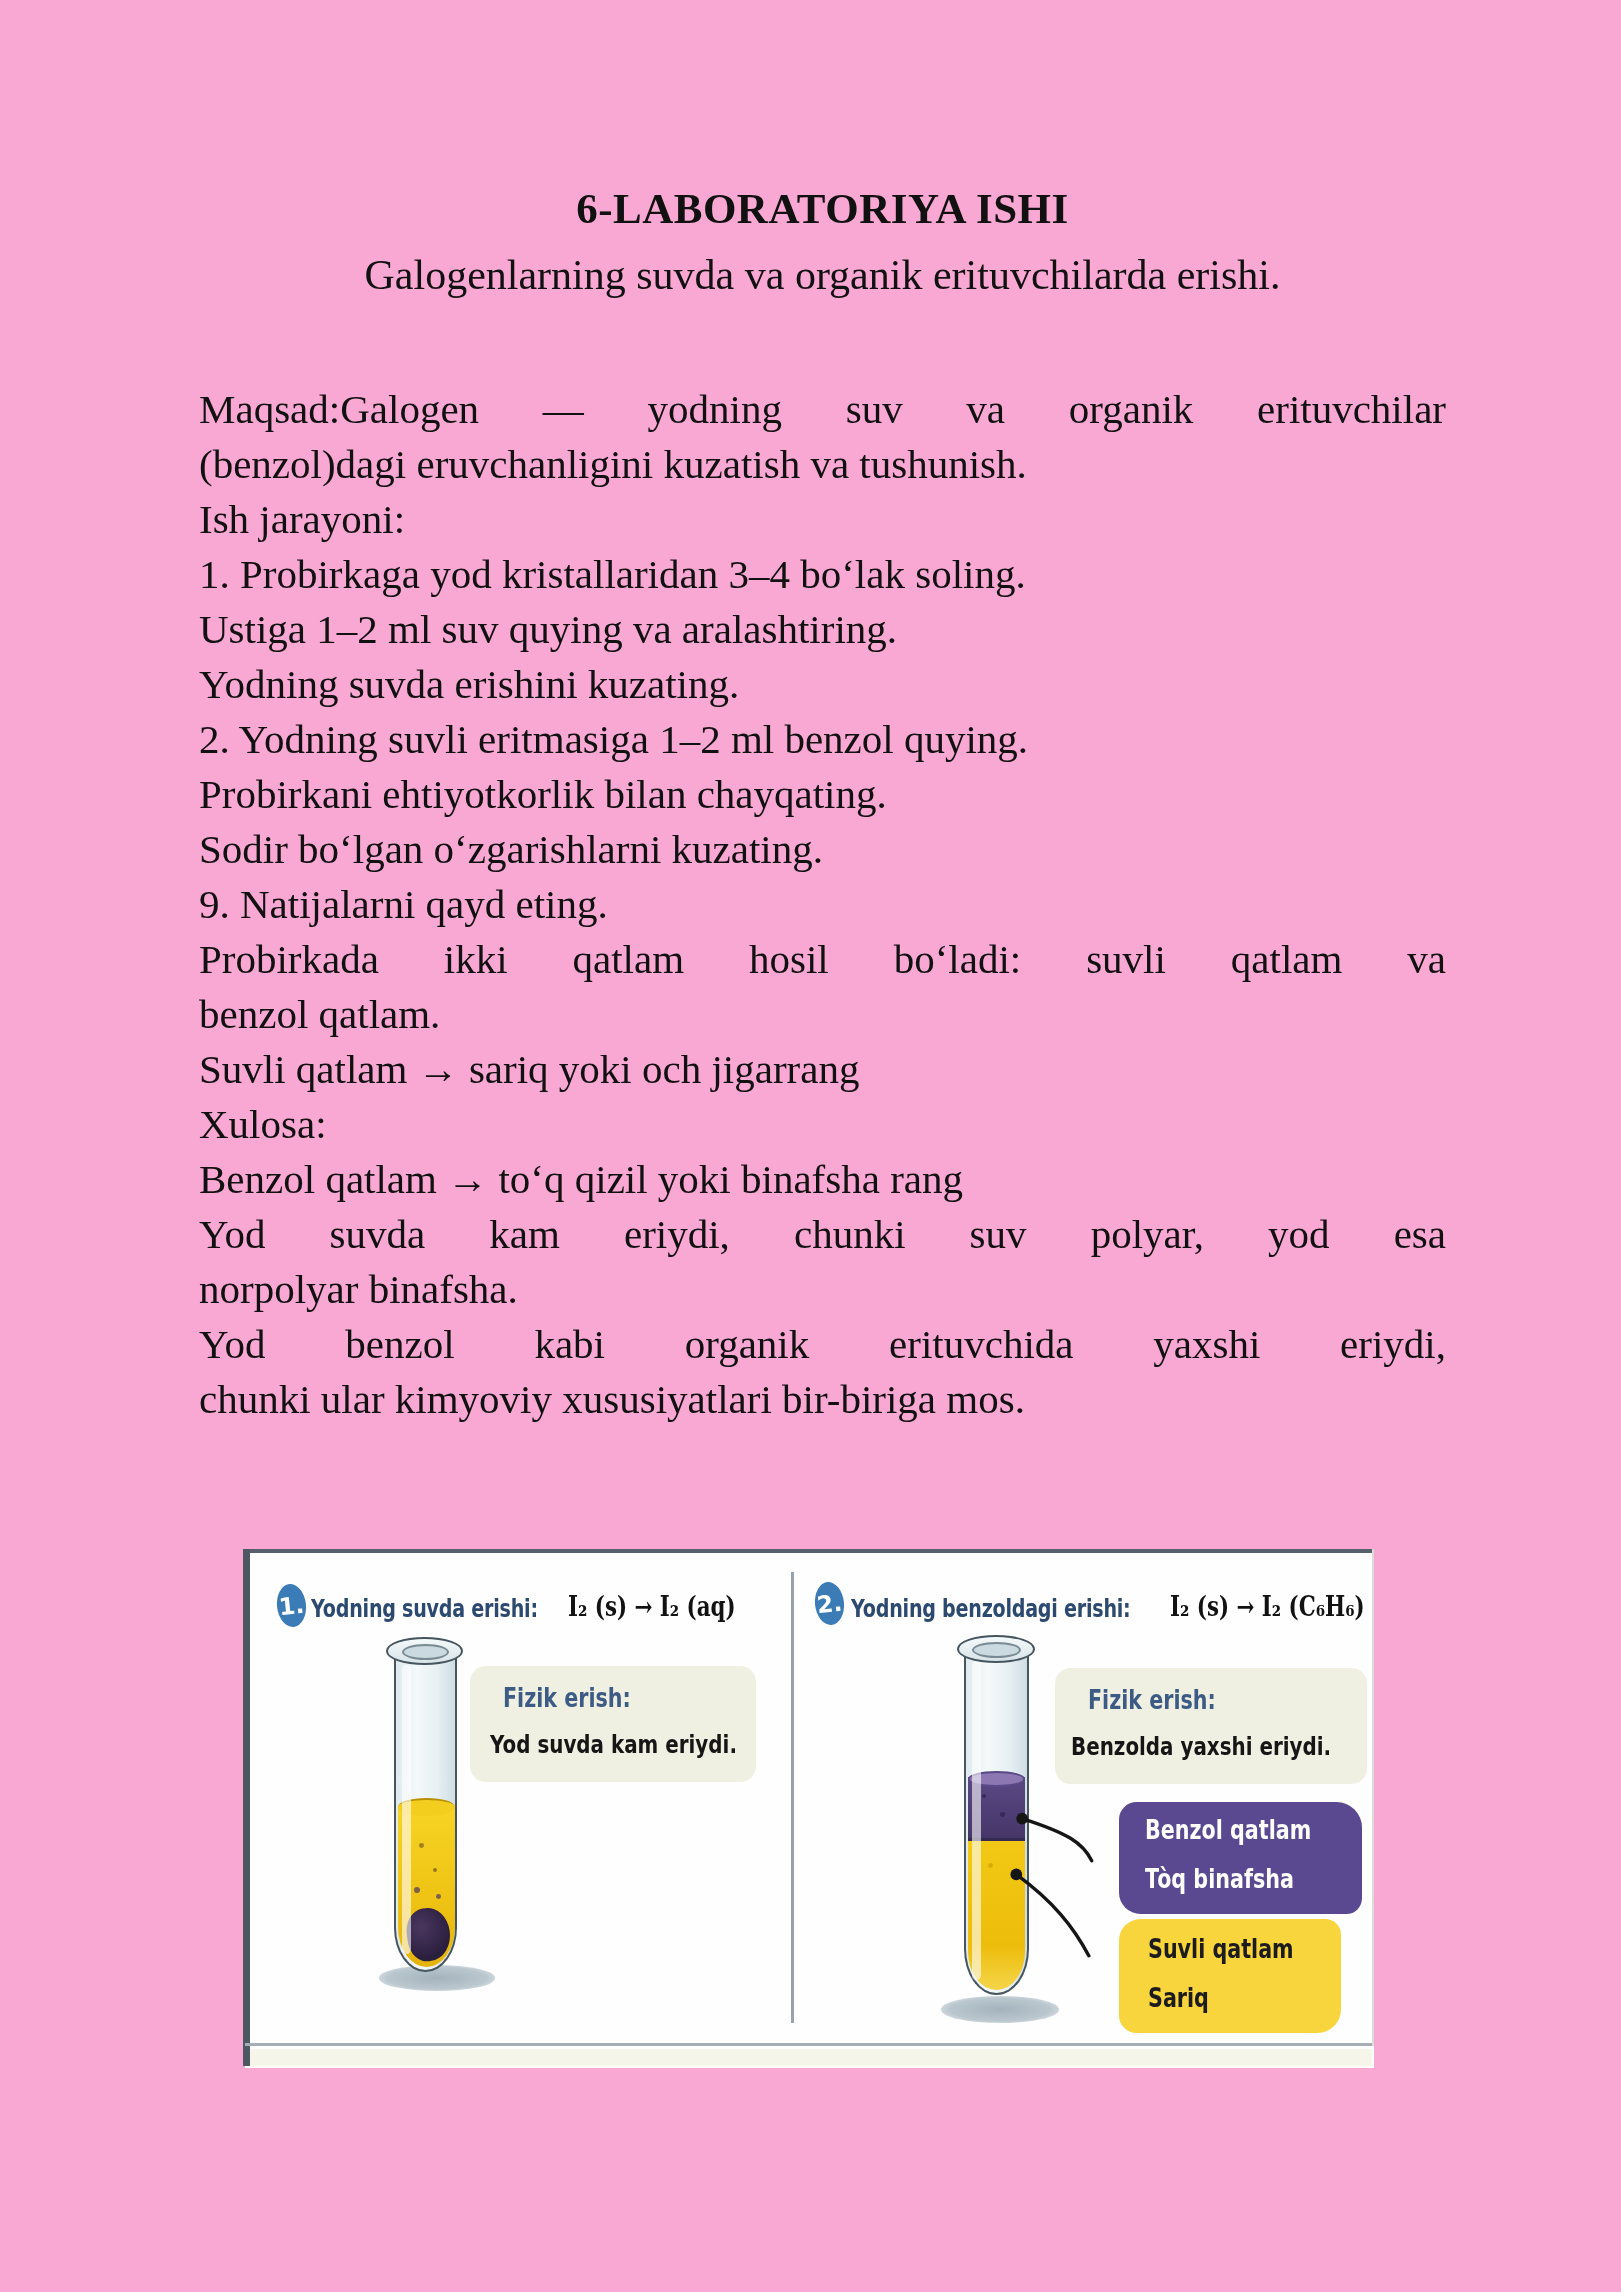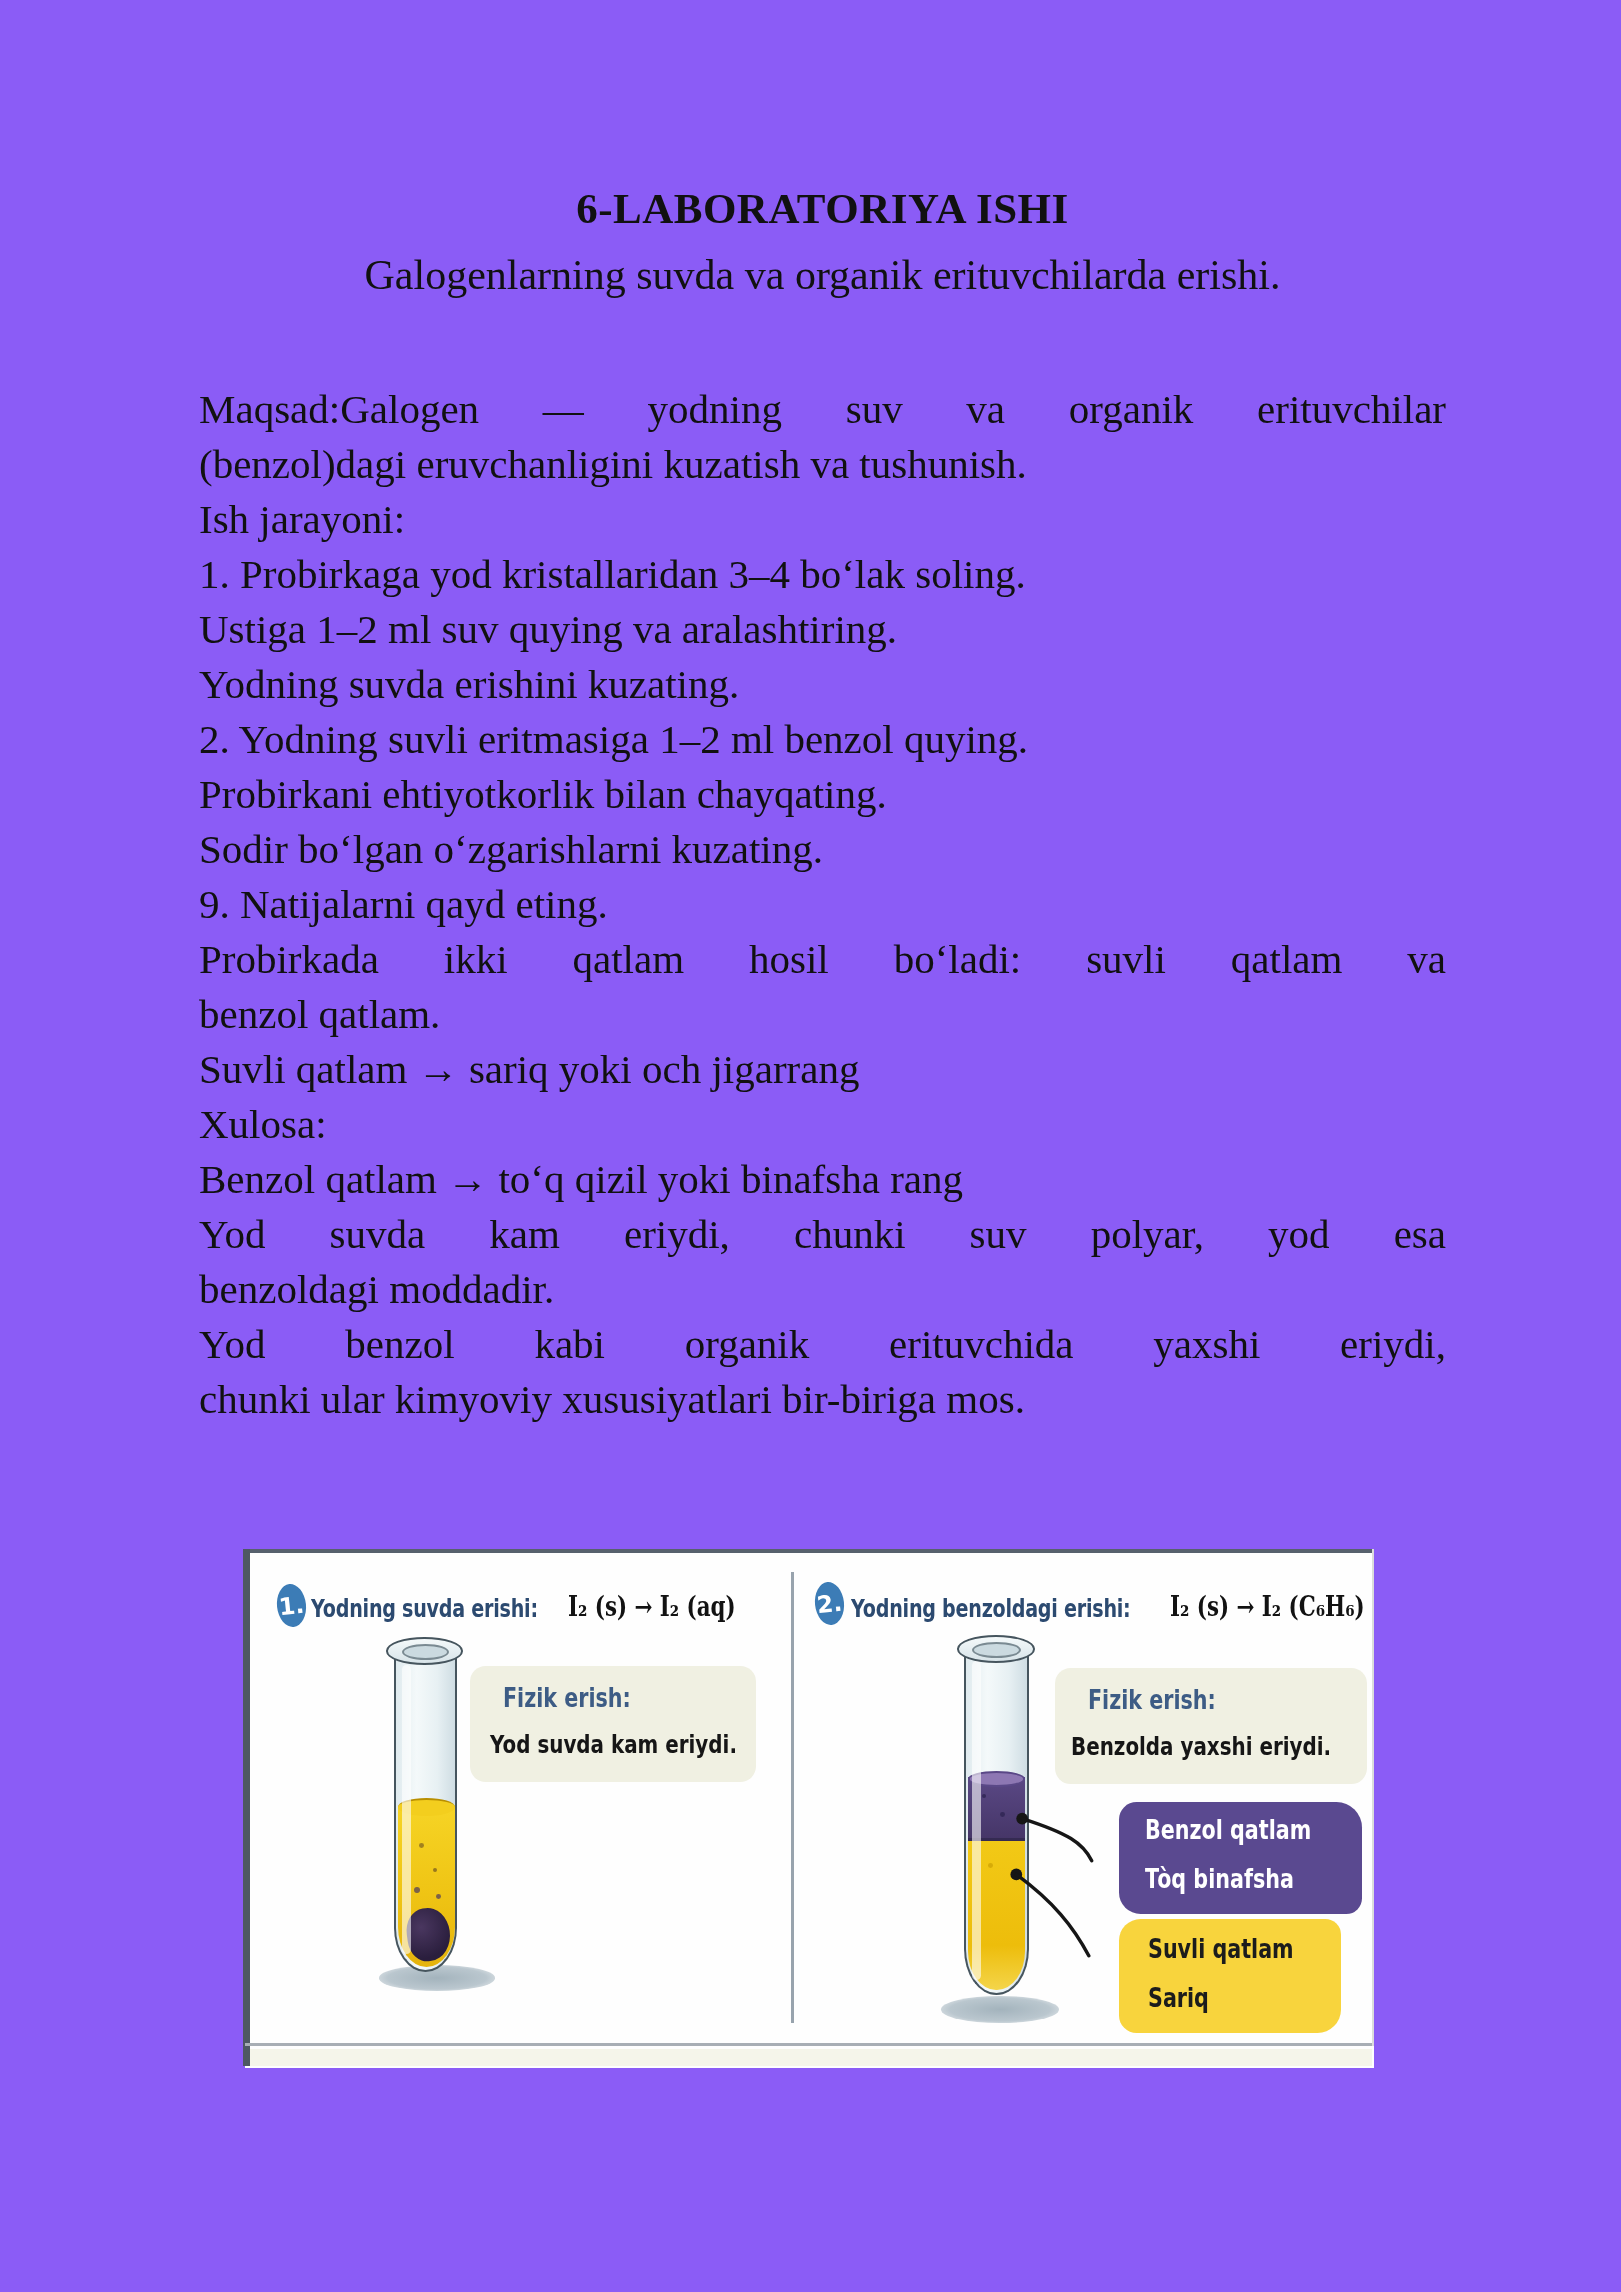--- a/index.html
+++ b/index.html
@@ -1,16 +1,16 @@
 <!DOCTYPE html>
 <html><head>
 <meta charset="utf-8">
 <style>
   html,body{margin:0;padding:0;background:#ffffff;}
-  .page{position:relative;width:1621px;height:2293px;background:#8b5cf6;overflow:hidden;
+  .page{position:relative;width:1621px;height:2293px;background:#f9a8d4;overflow:hidden;
         font-family:"Liberation Serif", serif;color:#111;}
 
   
   .title{position:absolute;left:199px;top:184px;width:1247px;text-align:center;
          font-size:43px;font-weight:bold;letter-spacing:0.5px;}
   .subtitle{position:absolute;left:199px;top:251px;width:1247px;text-align:center;font-size:42px;}
   .bodytext{position:absolute;left:199px;top:382px;width:1247px;font-size:41px;line-height:55px;}
   .bodyline{white-space:nowrap;}
   .bodyline.just{white-space:normal;text-align:justify;text-align-last:justify;}
 
@@ -119,21 +119,21 @@
       <div class="bodyline">2. Yodning suvli eritmasiga 1–2 ml benzol quying.</div>
       <div class="bodyline">Probirkani ehtiyotkorlik bilan chayqating.</div>
       <div class="bodyline">Sodir bo‘lgan o‘zgarishlarni kuzating.</div>
       <div class="bodyline">9. Natijalarni qayd eting.</div>
       <div class="bodyline just">Probirkada ikki qatlam hosil bo‘ladi: suvli qatlam va</div>
       <div class="bodyline">benzol qatlam.</div>
       <div class="bodyline">Suvli qatlam → sariq yoki och jigarrang</div>
       <div class="bodyline">Xulosa:</div>
       <div class="bodyline">Benzol qatlam → to‘q qizil yoki binafsha rang</div>
       <div class="bodyline just">Yod suvda kam eriydi, chunki suv polyar, yod esa</div>
-      <div class="bodyline">benzoldagi moddadir.</div>
+      <div class="bodyline">norpolyar binafsha.</div>
       <div class="bodyline just">Yod benzol kabi organik erituvchida yaxshi eriydi,</div>
       <div class="bodyline">chunki ular kimyoviy xususiyatlari bir-biriga mos.</div>
     </div>
 
   <div class="figure">
 
     <div class="b-top"></div>
     <div class="b-left"></div>
     <div class="b-bottom"></div>
     <div class="b-right"></div>

